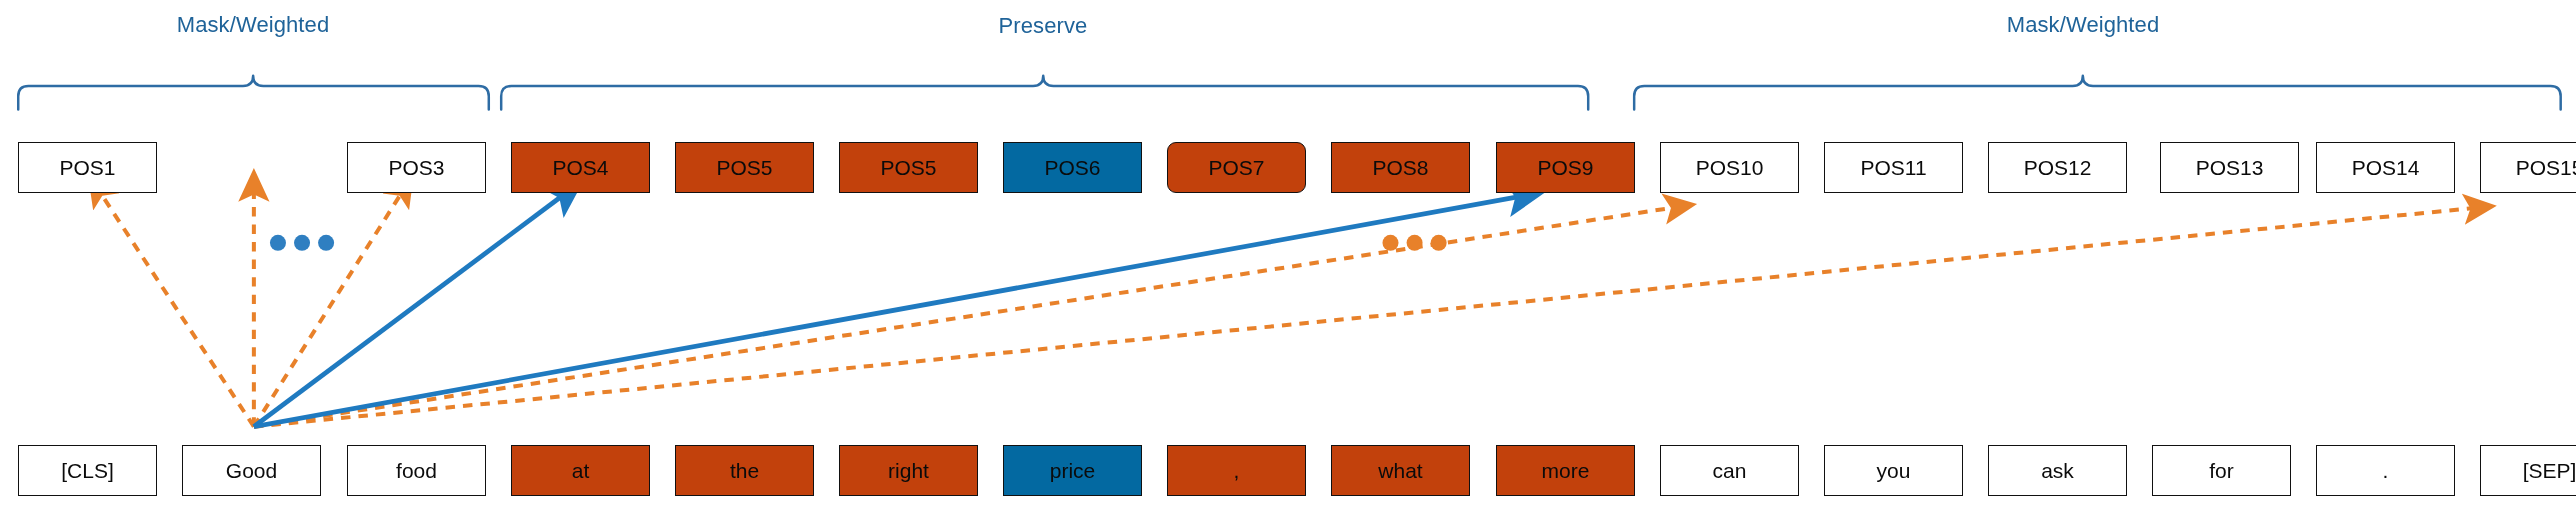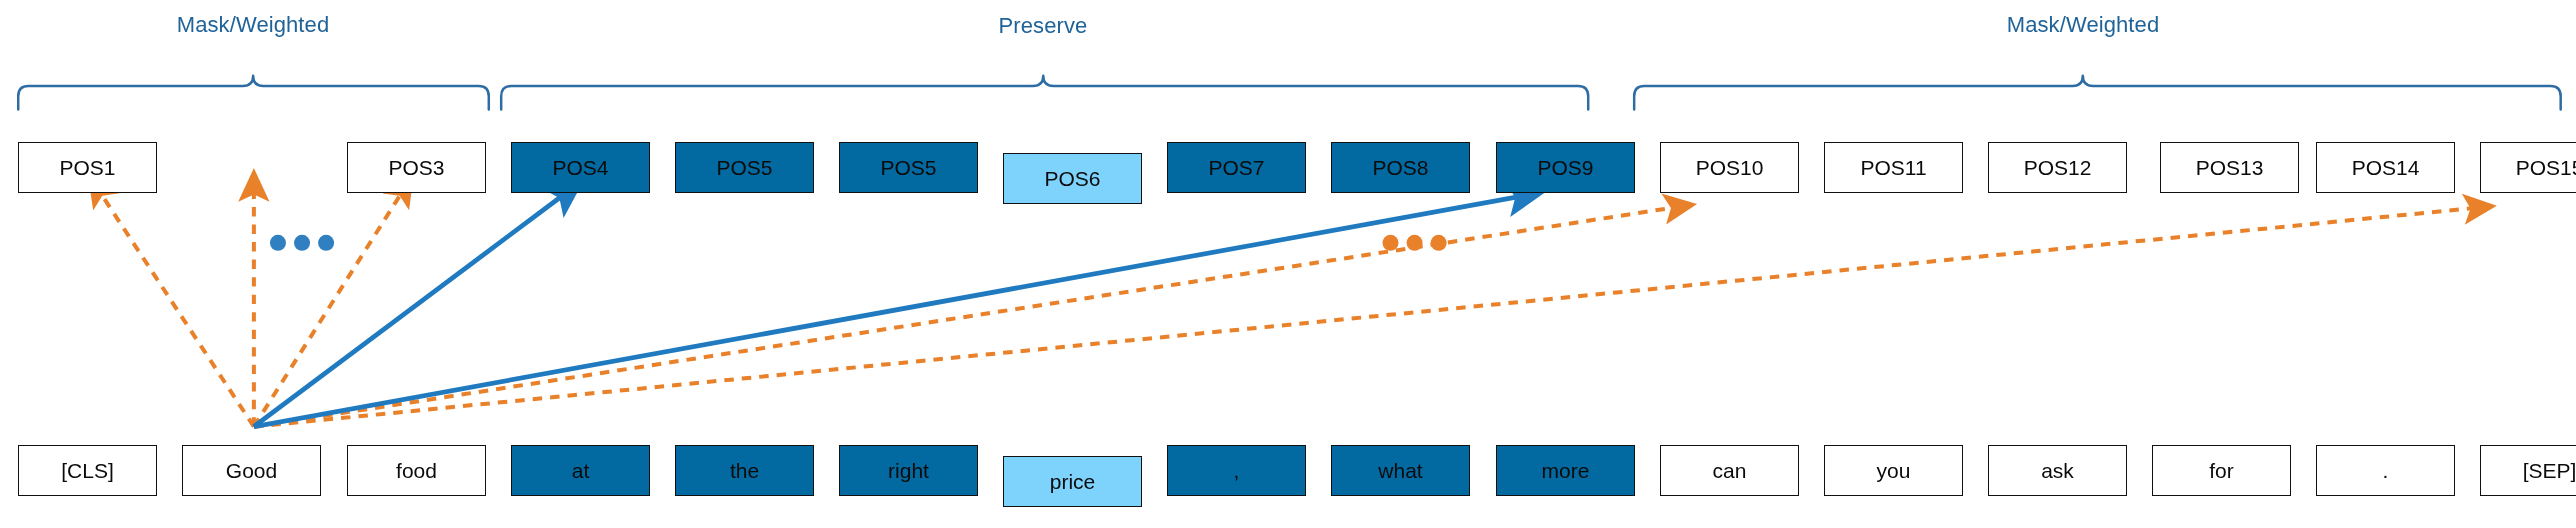--- a/index.html
+++ b/index.html
@@ -25,22 +25,22 @@
     border:1.8px solid #111111;
     background:#ffffff;
     display:flex;
     align-items:center;
     justify-content:center;
     font-size:21px;
     color:#0b0b0b;
     font-family:"Liberation Sans",sans-serif;
     line-height:1;
   }
-  .box.cyan{background:#0369a1;}
-  .box.orange{background:#7dd3fc;margin-top:11px;}
+  .box.cyan{background:#c2410c;}
+  .box.orange{background:#0369a1;}
 
   
   svg.layer{position:absolute;left:0;top:0;width:2576px;height:528px;overflow:visible;}
   svg.layer.under{z-index:1;}
   svg.layer.over{z-index:3;}
   .boxes-layer{position:absolute;left:0;top:18px;width:2576px;height:528px;z-index:2;}
   .labels-layer{position:absolute;left:0;top:0;width:2576px;height:528px;z-index:4;}
 </style>
 </head>
 <body>
@@ -72,21 +72,21 @@
   </svg>
 
   <div class="boxes-layer">
 
     <div class="box" style="left:18px;top:124px;width:139px;height:51px;">POS1</div>
     <div class="box" style="left:347px;top:124px;width:139px;height:51px;">POS3</div>
     <div class="box cyan" style="left:511px;top:124px;width:139px;height:51px;">POS4</div>
     <div class="box cyan" style="left:675px;top:124px;width:139px;height:51px;">POS5</div>
     <div class="box cyan" style="left:839px;top:124px;width:139px;height:51px;">POS5</div>
     <div class="box orange" style="left:1003px;top:124px;width:139px;height:51px;">POS6</div>
-    <div class="box cyan" style="left:1167px;top:124px;width:139px;height:51px;">POS7</div>
+    <div class="box cyan" style="left:1167px;top:124px;width:139px;height:51px;border-radius:9px;">POS7</div>
     <div class="box cyan" style="left:1331px;top:124px;width:139px;height:51px;">POS8</div>
     <div class="box cyan" style="left:1496px;top:124px;width:139px;height:51px;">POS9</div>
     <div class="box" style="left:1660px;top:124px;width:139px;height:51px;">POS10</div>
     <div class="box" style="left:1824px;top:124px;width:139px;height:51px;">POS11</div>
     <div class="box" style="left:1988px;top:124px;width:139px;height:51px;">POS12</div>
     <div class="box" style="left:2152px;top:124px;width:139px;height:51px;margin-left:8px;">POS13</div>
     <div class="box" style="left:2316px;top:124px;width:139px;height:51px;">POS14</div>
     <div class="box" style="left:2480px;top:124px;width:139px;height:51px;">POS15</div>
 
     <div class="box" style="left:18px;top:427px;width:139px;height:51px;">[CLS]</div>

